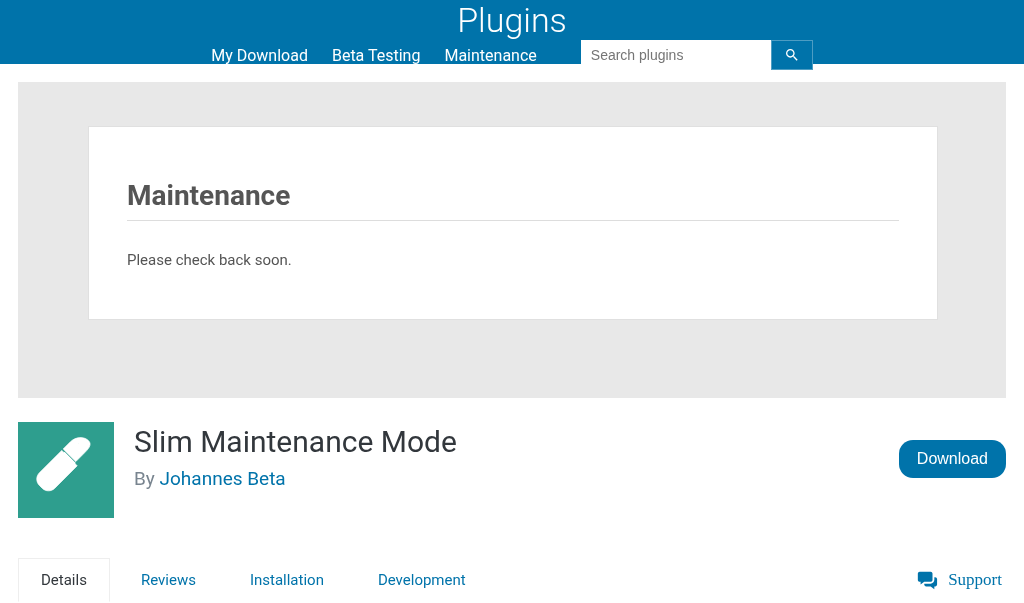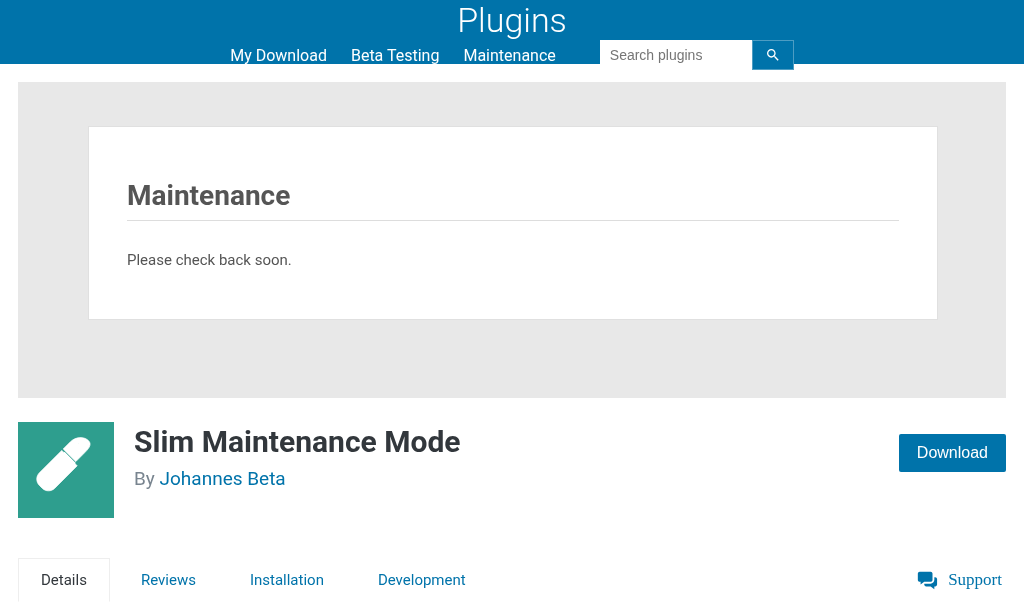--- a/index.html
+++ b/index.html
@@ -38,21 +38,21 @@
       color: #fff;
       font-size: 16px;
       text-decoration: none;
       cursor: pointer;
     }
     .search-container {
       display: flex;
       margin-left: 20px;
     }
     .search-input {
-      width: 152px;
+      width: 190px;
       height: 30px;
       padding: 4px 10px;
       font-size: 14px;
       border: none;
       background: #fff;
     }
     .search-button {
       width: 42px;
       height: 30px;
       background: #0073aa;
@@ -108,43 +108,43 @@
       width: 70px;
       height: 70px;
       fill: #fff;
       stroke: #fff;
     }
     .plugin-meta {
       flex: 1;
     }
     .plugin-title {
       font-size: 30px;
-      font-weight: 700;
+      font-weight: 400;
       color: #32373c;
       margin-bottom: 8px;
       margin-top: 2px;
     }
     .plugin-byline {
       font-size: 19px;
       color: #78848f;
     }
     .plugin-author-link {
       color: #0073aa;
       text-decoration: none;
       cursor: pointer;
     }
     .download-button {
       background: #0073aa;
       color: #fff;
       padding: 10px 18px;
       font-size: 16px;
       border: none;
-      border-radius: 2px;
-      cursor: pointer;
-      margin-top: 12px;
+      border-radius: 14px;
+      cursor: pointer;
+      margin-top: 18px;
     }
     .tabs-row {
       display: flex;
       align-items: center;
       padding: 40px 18px 8px 18px;
       border-bottom: 1px solid #eee;
     }
     .tab {
       padding: 12px 22px;
       font-size: 15px;

